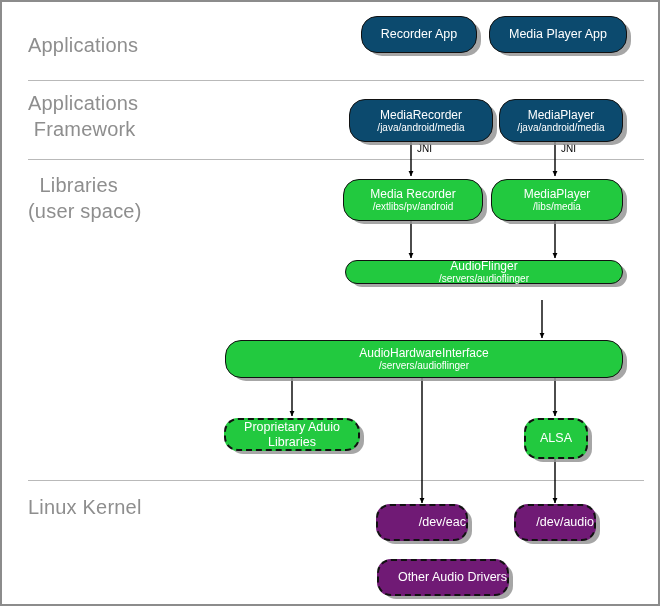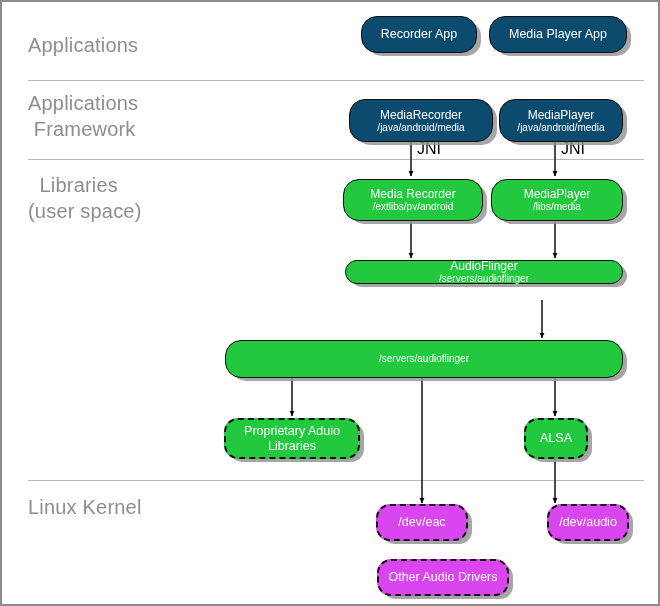--- a/index.html
+++ b/index.html
@@ -41,21 +41,21 @@
     position: absolute;
     left: 0;
     top: 0;
     width: 660px;
     height: 606px;
     pointer-events: none;
   }
   .jni-label {
     position: absolute;
     color: #000000;
-    font-size: 16px;
+    font-size: 10px;
     line-height: 13px;
   }
   
   .node {
     position: absolute;
     box-sizing: border-box;
     border-radius: 16px;
     display: flex;
     flex-direction: column;
     align-items: center;
@@ -72,21 +72,21 @@
     white-space: nowrap;
   }
   .node .t2 {
     font-size: 10px;
     line-height: 12px;
     white-space: nowrap;
   }
   .node.two-line .t1 { font-size: 12px; line-height: 14px; }
   .node.blue  { background: #0c4a6e; }
   .node.green { background: #22c93f; }
-  .node.red   { background: #d946ef; }
+  .node.red   { background: #701a75; align-items: flex-end; }
   .node.dashed { border-style: dashed; border-width: 2px; }
   .node.wrap .t1 { white-space: normal; }
 </style>
 </head>
 <body>
 
 <div id="canvas">
 
   <div class="divider" style="top:78px;"></div>
   <div class="divider" style="top:157px;"></div>
@@ -160,36 +160,37 @@
     <span class="t1">MediaPlayer</span>
     <span class="t2">/libs/media</span>
   </div>
 
   <div class="node green two-line" style="left:343px; top:258px; width:278px; height:24px;">
     <span class="t1">AudioFlinger</span>
     <span class="t2">/servers/audioflinger</span>
   </div>
 
   <div class="node green two-line" style="left:223px; top:338px; width:398px; height:38px;">
+    <span class="t1">AudioHardwareInterface</span>
     <span class="t2">/servers/audioflinger</span>
   </div>
 
-  <div class="node green dashed wrap" style="left:222px; top:416px; width:136px; height:41px; border-radius:14px;">
+  <div class="node green dashed wrap" style="left:222px; top:416px; width:136px; height:33px; border-radius:14px;">
     <span class="t1">Proprietary Aduio Libraries</span>
   </div>
 
   <div class="node green dashed" style="left:522px; top:416px; width:64px; height:41px; border-radius:14px;">
     <span class="t1">ALSA</span>
   </div>
 
   <div class="node red dashed" style="left:374px; top:502px; width:92px; height:37px; border-radius:14px;">
     <span class="t1">/dev/eac</span>
   </div>
 
-  <div class="node red dashed" style="left:512px; top:502px; width:82px; height:37px; border-radius:14px;margin-left:33px;">
+  <div class="node red dashed" style="left:512px; top:502px; width:82px; height:37px; border-radius:14px;">
     <span class="t1">/dev/audio</span>
   </div>
 
   <div class="node red dashed" style="left:355px; top:557px; width:132px; height:37px; border-radius:14px;margin-left:20px;">
     <span class="t1">Other Audio Drivers</span>
   </div>
 
 
 </div>
 

